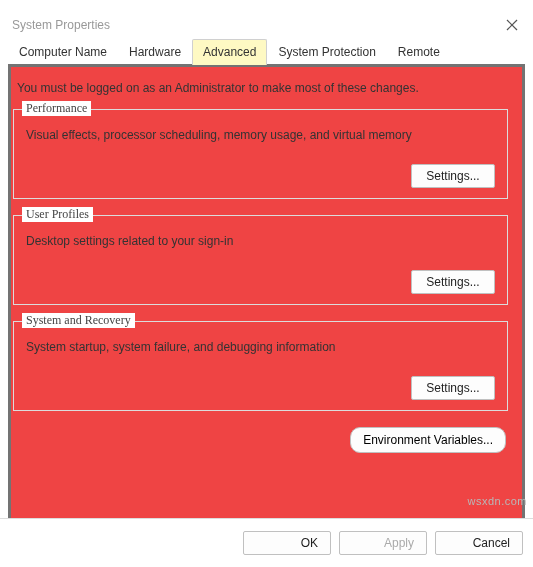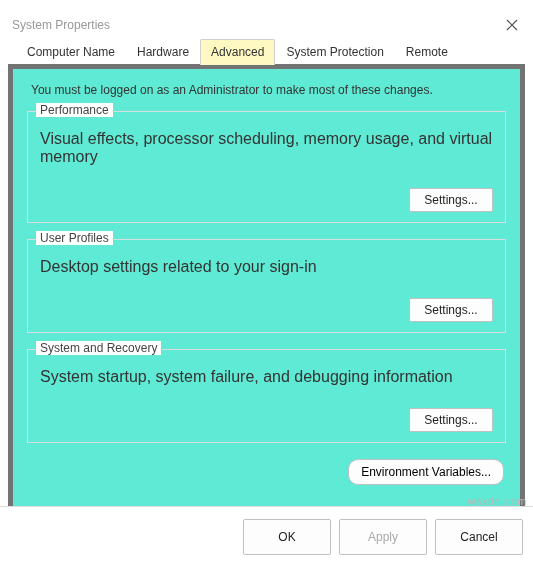--- a/index.html
+++ b/index.html
@@ -32,21 +32,21 @@
       height: 22px;
       display:flex;
       align-items:center;
       justify-content:center;
       color:#555;
     }
     .close-x svg { stroke:#555; }
     .tabstrip {
       display: flex;
       align-items: flex-end;
-      padding: 6px 8px 0 16px;
+      padding: 6px 8px 0 8px;
       position: relative;
     }
     .tab {
       padding: 5px 10px 6px 10px;
       font-size: 12px;
       color: #333;
       border: 1px solid transparent;
       border-bottom: none;
       position: relative;
       top: 1px;
@@ -54,50 +54,51 @@
       cursor: default;
     }
     .tab.active {
       border-color: #d0d0d0;
       background: #fef9c3;
       z-index: 2;
       border-top-left-radius: 2px;
       border-top-right-radius: 2px;
     }
     .tabcontent {
-      border: 5px solid #737373;
+      border: 3px solid #737373;
       margin: 0 8px;
-      padding: 14px 12px 12px 12px;
+      padding: 14px 12px 12px 0;
       height: 462px;
       position: relative;
-      background:#5eead4;
+      background:#ef4444;
     }
     .intro {
       color: #333;
       margin: 0 4px 14px 6px;
       font-size: 12px;
     }
     .groupbox {
       border: 1px solid #dcdcdc;
       margin: 0 2px 16px 2px;
       padding: 18px 12px 10px 12px;
       position: relative;
     }
     .groupbox-title {
       position: absolute;
       top: -9px;
       left: 8px;
       background: #fff;
       padding: 0 4px;
       color: #444;
       font-size: 12px;
+      font-family: Liberation Serif, serif;
     }
     .groupbox-desc {
       color: #333;
-      font-size: 16px;
+      font-size: 12px;
       margin-bottom: 22px;
     }
     .groupbox-btnrow {
       display: flex;
       justify-content: flex-end;
     }
     .winbtn {
       min-width: 84px;
       height: 24px;
       border: 1px solid #c0c0c0;
@@ -130,21 +131,22 @@
       right: 0;
       border-top: 1px solid #ddd;
       padding: 12px 10px 12px 10px;
       display: flex;
       justify-content: flex-end;
       gap: 8px;
       background:#fff;
     }
     .footer .winbtn {
       min-width: 88px;
-      height: 36px;
+      height: 24px;
+      text-align: right;
     }
     .winbtn.disabled {
       color: #aaa;
     }
     .watermark {
       position:absolute;
       right:6px;
       bottom:60px;
       font-size:11px;
       color:#b8b8b8;

